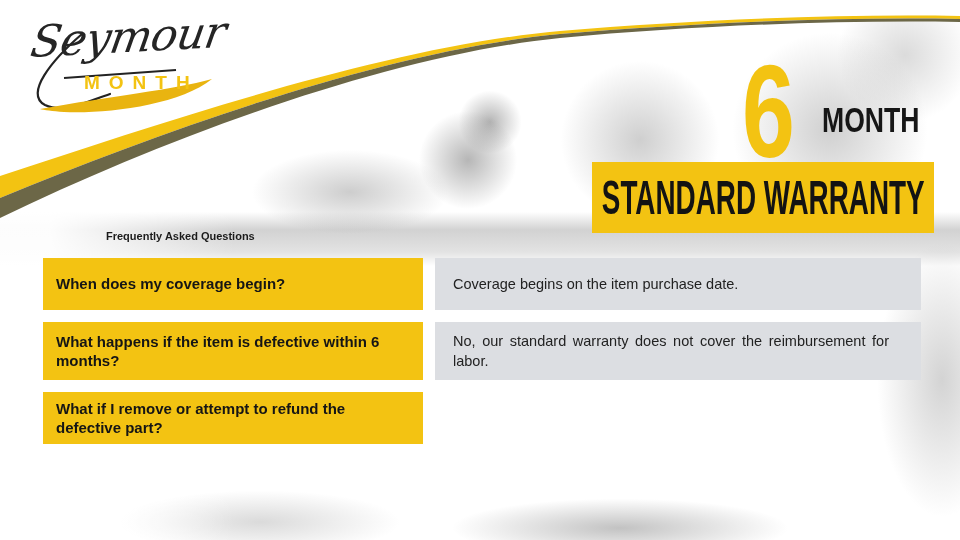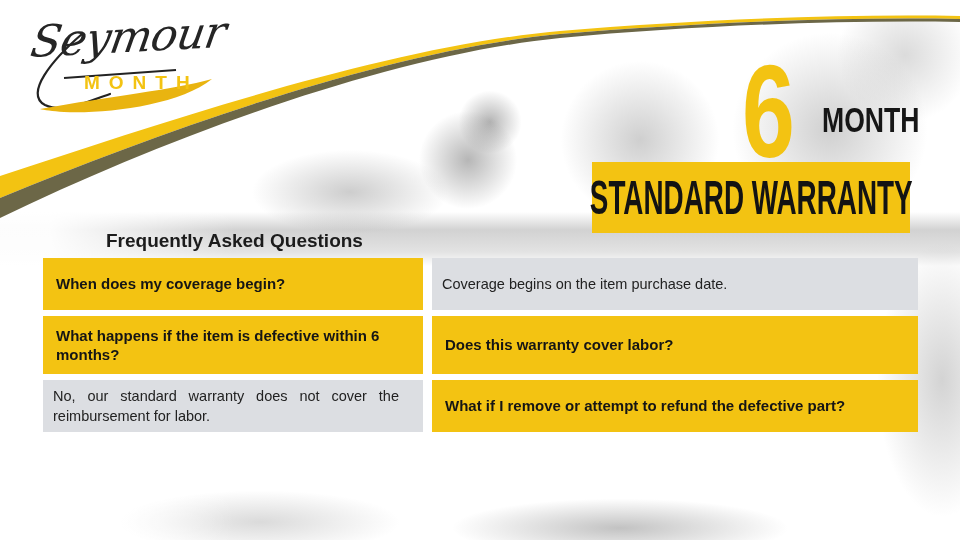--- a/index.html
+++ b/index.html
@@ -45,52 +45,52 @@
     position:absolute;left:742px;top:46px;z-index:3;
     font-weight:bold;font-size:132px;line-height:1;color:var(--gold,#F3C312);
     transform:scaleX(.72);transform-origin:left top;
   }
   .hero-unit{
     position:absolute;left:822px;top:102px;z-index:3;
     font-weight:bold;font-size:35px;line-height:1;color:#161616;
     transform:scaleX(.76);transform-origin:left top;white-space:nowrap;
   }
   .hero-banner{
-    position:absolute;left:592px;top:162px;width:318px;height:71px;z-index:3;
+    position:absolute;left:592px;top:162px;width:342px;height:71px;z-index:3;
     background:var(--gold,#F3C312);
     display:flex;align-items:center;justify-content:center;
   }
   .hero-banner span{
     font-weight:bold;font-size:48px;line-height:1;color:#131313;
     transform:scaleX(.58);transform-origin:center;white-space:nowrap;
   }
   
   .faq-heading{
     position:absolute;left:106px;top:230px;z-index:3;
-    font-weight:bold;font-size:19px;color:#1b1b1b;white-space:nowrap;
+    font-weight:bold;font-size:11px;color:#1b1b1b;white-space:nowrap;
   }
   .faq-table{
     position:absolute;left:43px;top:258px;width:875px;z-index:3;
     display:grid;grid-template-columns:380px 486px;
     grid-template-rows:52px 58px 52px 64px;
-    column-gap:9px;row-gap:6px;
+    column-gap:9px;row-gap:6px;gap:12px;
   }
   .q-cell{
     background:var(--gold,#F3C312);display:flex;align-items:center;
     padding:0 16px 0 13px;
   }
   .q-cell p{
     margin:0;width:100%;font-weight:bold;font-size:15px;line-height:1.3;color:#151515;
   }
   .a-cell{
     background:var(--answer_bg,#DCDEE2);display:flex;align-items:center;
     padding:0 24px 0 10px;
   }
   .a-cell p{
-    margin:0;width:100%;font-size:14.5px;line-height:1.38;color:#222;text-align:justify;
+    margin:8px;width:100%;font-size:14.5px;line-height:1.38;color:#222;text-align:justify;
   }
 </style>
 </head>
 <body>
 
 <div class="stage">
 
   <div class="backdrop"></div>
 
   <svg class="swoosh-svg" width="960" height="230" viewBox="0 0 960 230">
@@ -122,23 +122,20 @@
       <p>When does my coverage begin?</p>
     </div>
     <div class="a-cell">
       <p>Coverage begins on the item purchase date.</p>
     </div>
 
     <div class="q-cell">
       <p>What happens if the item is defective within 6 months?</p>
     </div>
 
-    <div class="q-cell">
-      <p>Does this warranty cover labor?</p>
-    </div>
     <div class="a-cell">
       <p>No, our standard warranty does not cover the reimbursement for labor.</p>
     </div>
 
     <div class="q-cell">
       <p>What if I remove or attempt to refund the defective part?</p>
     </div>
   </div>
 
 </div>

